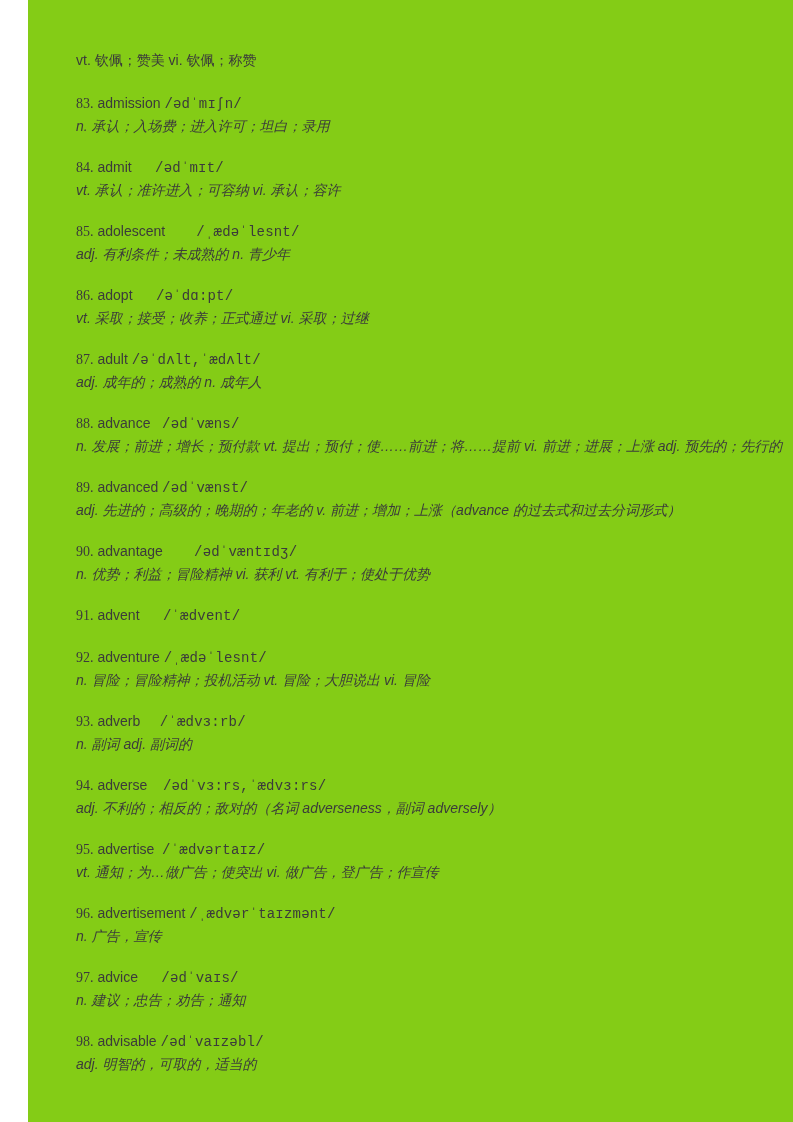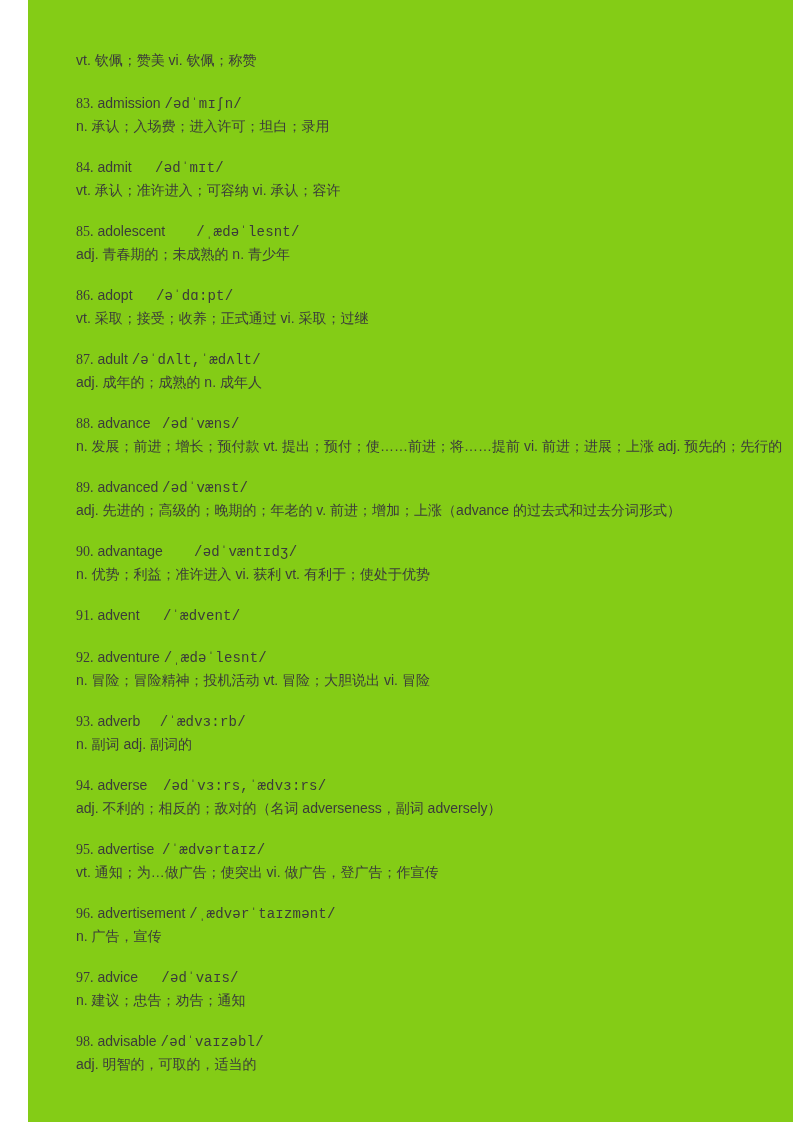--- a/index.html
+++ b/index.html
@@ -38,20 +38,21 @@
   }
   .gap {
     white-space: pre;
   }
   .phonetic {
     font-family: Liberation Mono, monospace;
     letter-spacing: 0.2px;
   }
   .definition {
     white-space: nowrap;
+    font-style: italic;
   }
 </style>
 </head>
 <body>
 
 <div class="page">
   <div class="leading-def">vt. 钦佩；赞美 vi. 钦佩；称赞</div>
 
   <div id="entry-list">
   <div class="entry">
@@ -59,21 +60,21 @@
     <div class="definition">n. 承认；入场费；进入许可；坦白；录用</div>
   </div>
 
   <div class="entry">
     <div class="headline"><span class="num">84.</span><span class="word">admit</span><span class="gap">      </span><span class="phonetic">/ədˈmɪt/</span></div>
     <div class="definition">vt. 承认；准许进入；可容纳 vi. 承认；容许</div>
   </div>
 
   <div class="entry">
     <div class="headline"><span class="num">85.</span><span class="word">adolescent</span><span class="gap">        </span><span class="phonetic">/ˌædəˈlesnt/</span></div>
-    <div class="definition">adj. 青春期的；未成熟的 n. 青少年</div>
+    <div class="definition">adj. 有利条件；未成熟的 n. 青少年</div>
   </div>
 
   <div class="entry">
     <div class="headline"><span class="num">86.</span><span class="word">adopt</span><span class="gap">      </span><span class="phonetic">/əˈdɑ:pt/</span></div>
     <div class="definition">vt. 采取；接受；收养；正式通过 vi. 采取；过继</div>
   </div>
 
   <div class="entry">
     <div class="headline"><span class="num">87.</span><span class="word">adult</span><span class="gap"> </span><span class="phonetic">/əˈdʌlt,ˈædʌlt/</span></div>
     <div class="definition">adj. 成年的；成熟的 n. 成年人</div>
@@ -84,21 +85,21 @@
     <div class="definition">n. 发展；前进；增长；预付款 vt. 提出；预付；使……前进；将……提前 vi. 前进；进展；上涨 adj. 预先的；先行的</div>
   </div>
 
   <div class="entry">
     <div class="headline"><span class="num">89.</span><span class="word">advanced</span><span class="gap"> </span><span class="phonetic">/ədˈvænst/</span></div>
     <div class="definition">adj. 先进的；高级的；晚期的；年老的 v. 前进；增加；上涨（advance 的过去式和过去分词形式）</div>
   </div>
 
   <div class="entry">
     <div class="headline"><span class="num">90.</span><span class="word">advantage</span><span class="gap">        </span><span class="phonetic">/ədˈvæntɪdʒ/</span></div>
-    <div class="definition">n. 优势；利益；准许进入 vi. 获利 vt. 有利于；使处于优势</div>
+    <div class="definition">n. 优势；利益；冒险精神 vi. 获利 vt. 有利于；使处于优势</div>
   </div>
 
   <div class="entry">
     <div class="headline"><span class="num">91.</span><span class="word">advent</span><span class="gap">      </span><span class="phonetic">/ˈædvent/</span></div>
   </div>
 
   <div class="entry">
     <div class="headline"><span class="num">92.</span><span class="word">adventure</span><span class="gap"> </span><span class="phonetic">/ˌædəˈlesnt/</span></div>
     <div class="definition">n. 冒险；冒险精神；投机活动 vt. 冒险；大胆说出 vi. 冒险</div>
   </div>

